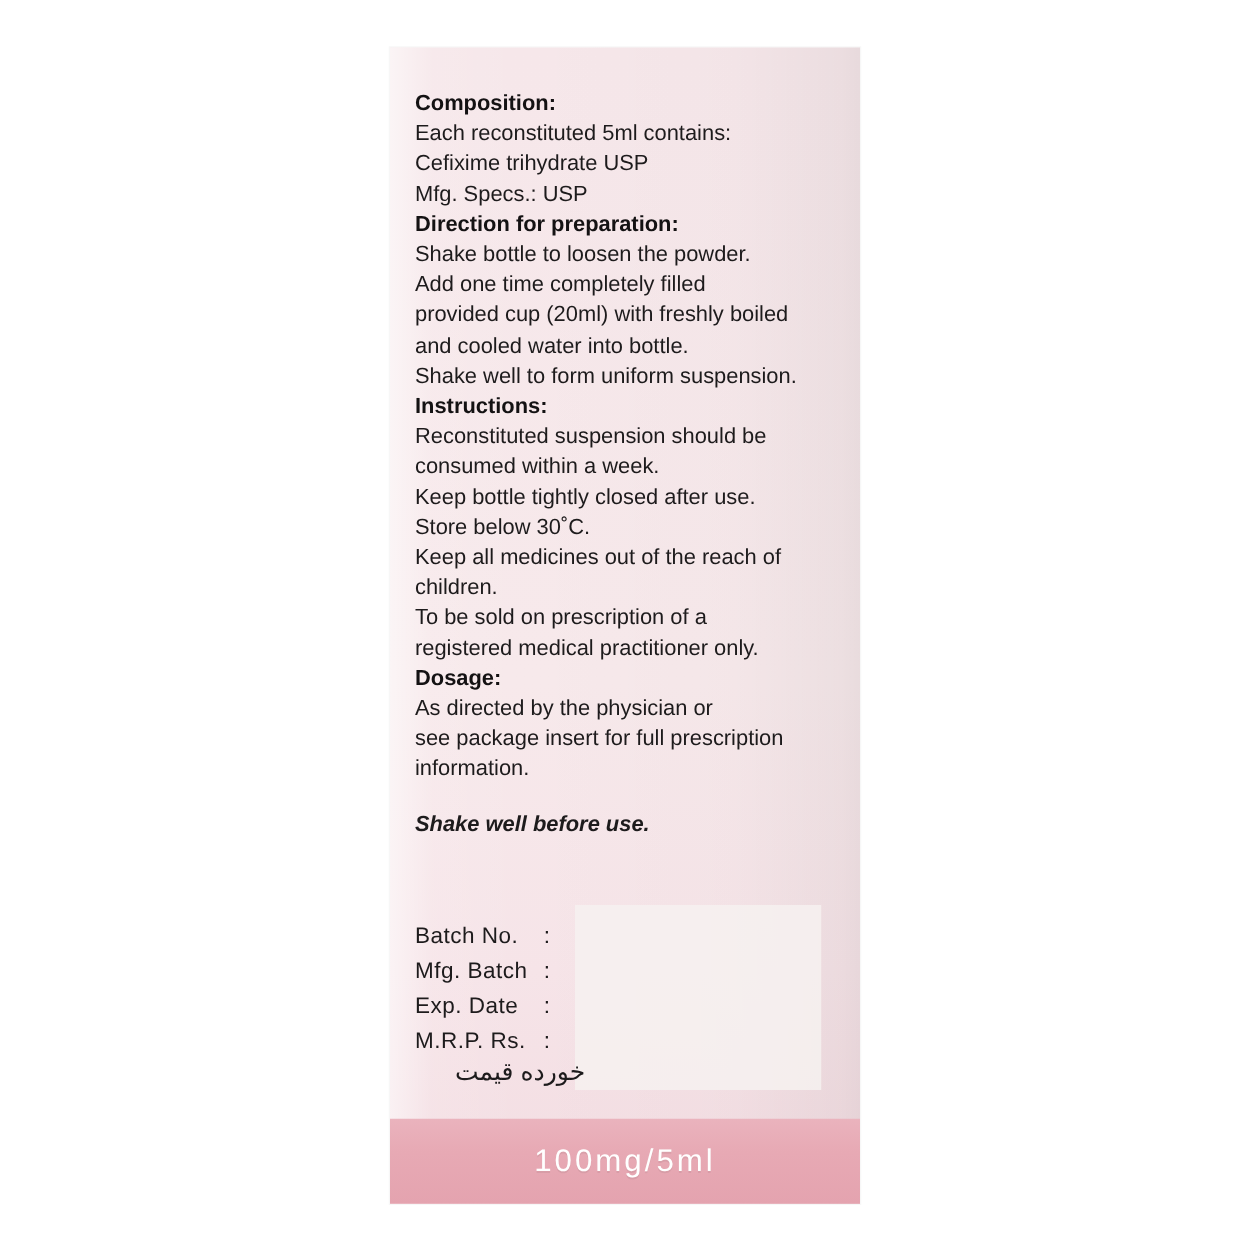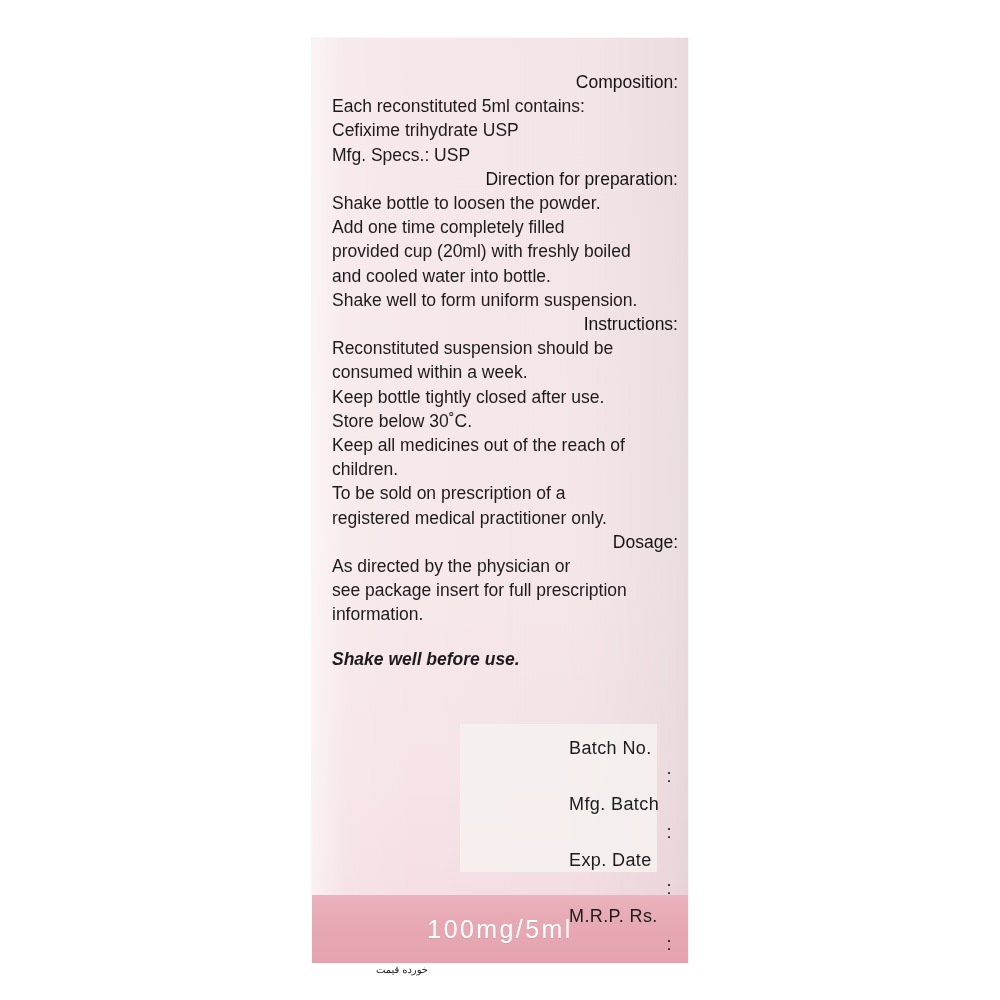--- a/index.html
+++ b/index.html
@@ -49,23 +49,22 @@
     position: absolute;
     left: 20px;
     top: 32px;
     width: 346px;
     color: #1d1b1c;
     font-size: 17.5px;
     line-height: 24.2px;
   }
 
   .heading {
-    font-weight: normal;
+    font-weight: bold;
     color: #141213;
-    text-align: right;
   }
 
   .line {
     white-space: nowrap;
   }
 
   .shake-note {
     font-weight: bold;
     font-style: italic;
     margin-top: 20px;
@@ -85,44 +84,43 @@
     top: -10px;
     width: 197px;
     height: 148px;
     background: #f6f1f0;
     opacity: 0.85;
   }
 
   .batch-row {
     position: relative;
     display: flex;
-    align-items: flex-end;
+    align-items: center;
     font-size: 18px;
     line-height: 28px;
     letter-spacing: 0.4px;
     color: #1d1b1c;
     z-index: 2;
-    flex-direction: column;
   }
 
   .batch-label {
     width: 103px;
     display: inline-block;
   }
 
   .batch-colon {
     display: inline-block;
   }
 
   #urdu-text {
     position: relative;
     z-index: 2;
     margin-top: 2px;
-    margin-left: 44px;
-    font-size: 10px;
+    margin-left: 32px;
+    font-size: 20px;
     line-height: 20px;
     color: #1d1b1c;
     direction: rtl;
     text-align: left;
   }
 
   
   #strength-band {
     position: absolute;
     left: 0;

